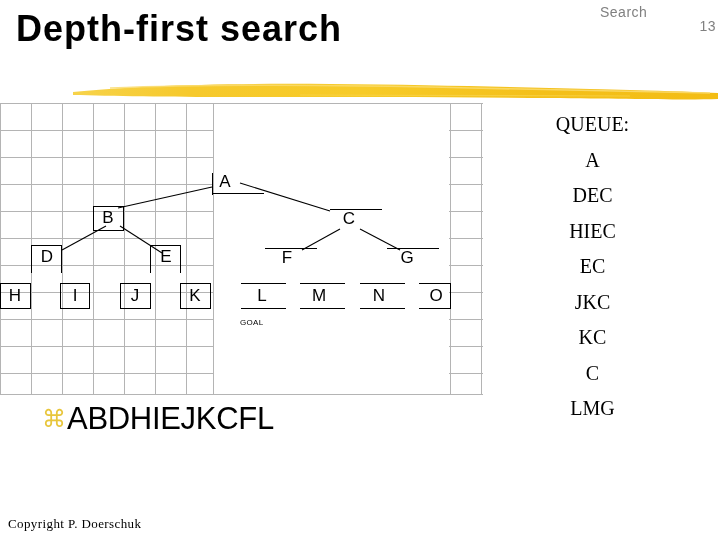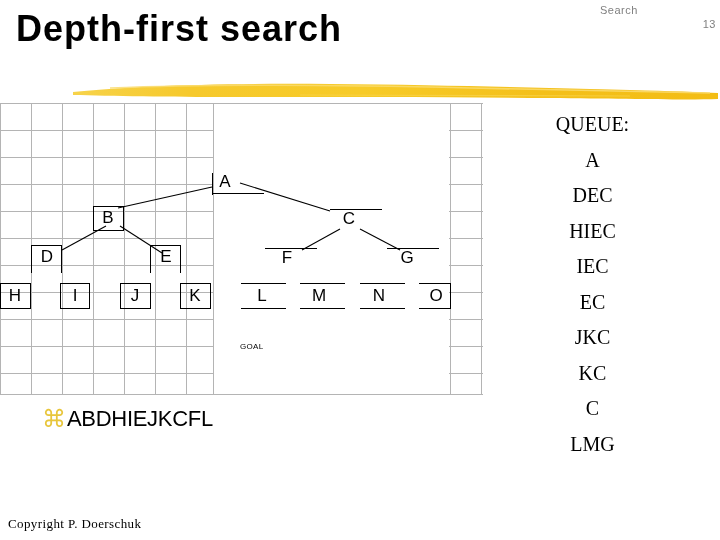--- a/index.html
+++ b/index.html
@@ -17,21 +17,21 @@
 
   
   #slide-header {
     position: absolute;
     top: 4px;
     left: 600px;
     width: 116px;
     height: 18px;
     color: #808080;
     font-family: "Liberation Sans", sans-serif;
-    font-size: 11px;
+    font-size: 14px;
     letter-spacing: 0.5px;
   }
   #header-section {
     position: absolute;
     left: 0;
     top: 0;
   }
   #header-number {
     position: absolute;
     right: 0;
@@ -122,42 +122,41 @@
     position: absolute;
     width: 1.3px;
     background: #000;
   }
   #goal-label {
     position: absolute;
     font-family: "Liberation Sans", sans-serif;
     font-size: 8px;
     color: #000;
     letter-spacing: 0.3px;
-    margin-top: 24px;
   }
 
   
   #bullet-line {
     position: absolute;
     left: 42px;
     top: 404px;
     display: flex;
     align-items: center;
     height: 30px;
   }
   #bullet-glyph {
     color: #e8c63c;
     font-size: 24px;
     line-height: 24px;
     font-family: "DejaVu Sans", sans-serif;
     margin-right: 1px;
   }
   #bullet-text {
     font-family: "Liberation Sans", sans-serif;
-    font-size: 22px;
+    font-size: 31px;
     color: #000;
     letter-spacing: -0.3px;
     white-space: nowrap;
   }
 
   
   #queue-panel {
     position: absolute;
     left: 495px;
     top: 112px;
@@ -344,21 +343,20 @@
 <div id="bullet-line">
   <span id="bullet-glyph">⌘</span>
   <span id="bullet-text">ABDHIEJKCFL</span>
 </div>
 
 <div id="queue-panel">
   <div class="queue-line">QUEUE:</div>
   <div class="queue-line">A</div>
   <div class="queue-line">DEC</div>
   <div class="queue-line">HIEC</div>
-  <div class="queue-line">IEC</div>
   <div class="queue-line">EC</div>
   <div class="queue-line">JKC</div>
   <div class="queue-line">KC</div>
   <div class="queue-line">C</div>
   <div class="queue-line">LMG</div>
 </div>
 
 <div id="copyright">Copyright P. Doerschuk</div>
 
 </body></html>

